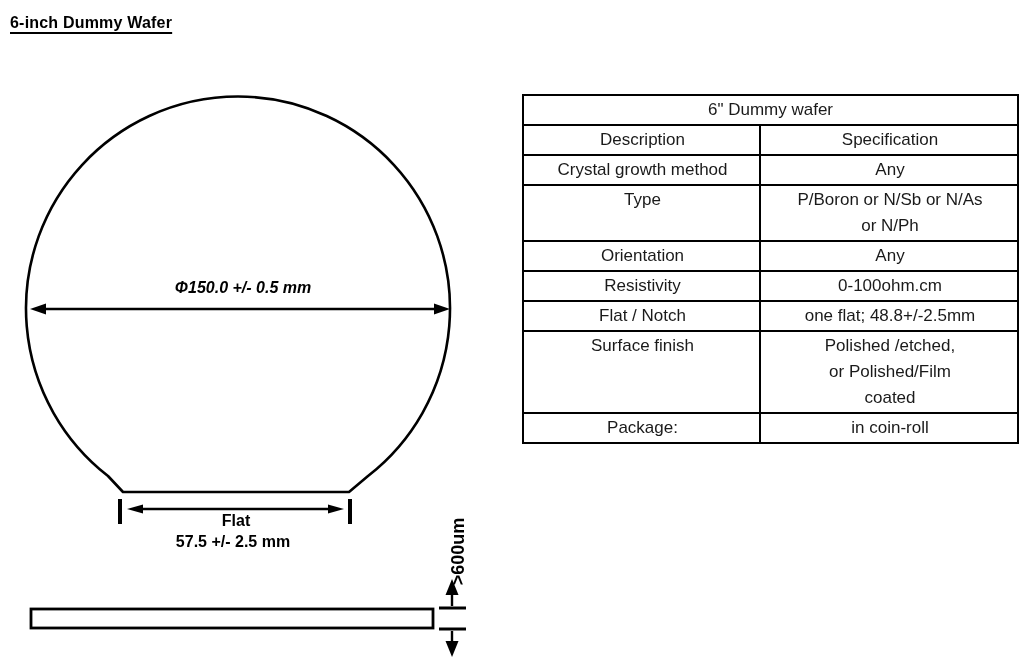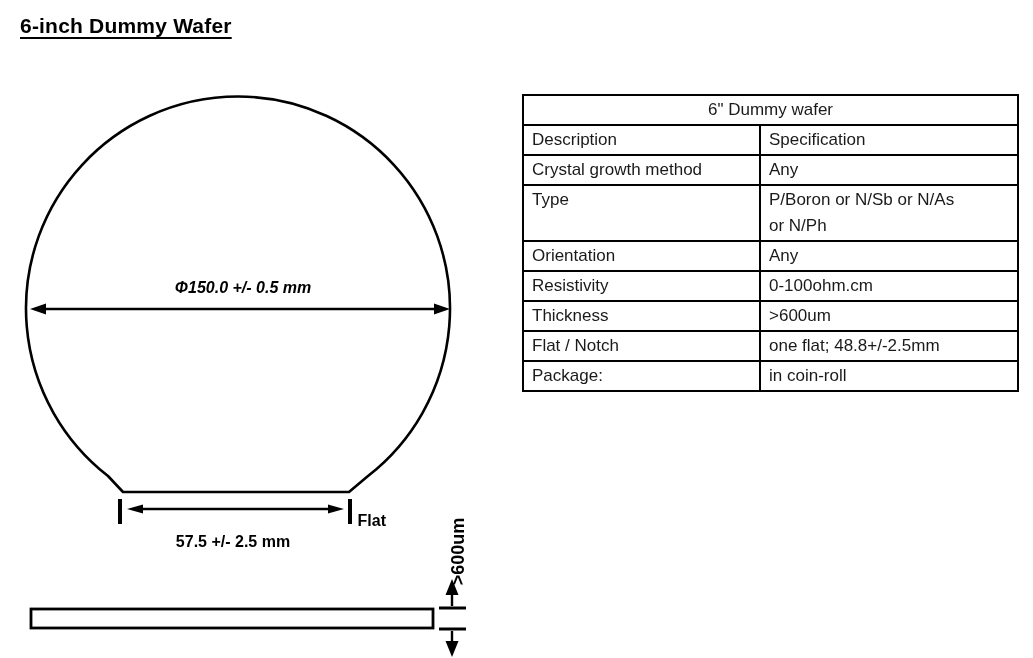--- a/index.html
+++ b/index.html
@@ -7,41 +7,41 @@
   body {
     width: 1033px; height: 658px;
     position: relative;
     background: #ffffff;
     font-family: "Liberation Sans", sans-serif;
     color: #000;
     overflow: hidden;
   }
   .page-title {
     position: absolute;
-    left: 20px; top: 14px;
-    font-size: 21px;
+    left: 10px; top: 14px;
+    font-size: 16px;
     font-weight: bold;
     letter-spacing: 0.2px;
     text-decoration: underline;
     text-decoration-thickness: 2px;
     text-underline-offset: 4px;
   }
   #diagram-svg {
     position: absolute; left: 0; top: 0;
   }
   .dim-label {
     position: absolute;
     font-weight: bold;
     font-size: 16px;
     text-align: center;
     color: #000;
     white-space: nowrap;
   }
   #dia-label   { left: 93px;  top: 279px; width: 300px; font-style: italic; }
-  #flat-label  { left: 86px;  top: 512px; width: 300px; text-align: right; }
+  #flat-label  { left: 86px;  top: 512px; width: 300px; }
   #flat-dim    { left: 83px;  top: 533px; width: 300px; }
   #thickness-label {
     left: 411px; top: 541px; width: 94px;
     font-size: 18px;
     transform: rotate(-90deg);
   }
   table.spec {
     position: absolute;
     left: 522px; top: 94px;
     width: 495px;
@@ -49,21 +49,21 @@
     table-layout: fixed;
     color: #1a1a1a;
   }
   table.spec th, table.spec td {
     border: 2px solid #000;
     font-size: 17px;
     font-weight: normal;
     line-height: 26px;
     padding: 1px 6px 1px 8px;
     vertical-align: top;
-    text-align: left;
+    text-align: center;
     white-space: pre-line;
     overflow: hidden;
   }
   table.spec th.table-title-cell {
     text-align: center;
     padding-left: 0; padding-right: 0;
   }
 </style>
 </head>
 <body>
@@ -129,25 +129,27 @@
     </tr>
     <tr>
       <td>Orientation</td>
       <td>Any</td>
     </tr>
     <tr>
       <td>Resistivity</td>
       <td>0-100ohm.cm</td>
     </tr>
     <tr>
-      <td>Thickness</td>
-      <td>&gt;600um</td>
+      <td>Flat / Notch</td>
+      <td>one flat; 48.8+/-2.5mm</td>
     </tr>
     <tr>
-      <td>Flat / Notch</td>
-      <td>one flat; 48.8+/-2.5mm</td>
+      <td>Surface finish</td>
+      <td>Polished /etched,
+or Polished/Film
+coated</td>
     </tr>
     <tr>
       <td>Package:</td>
       <td>in coin-roll</td>
     </tr>
   </tbody>
 </table>
 
 </body></html>

